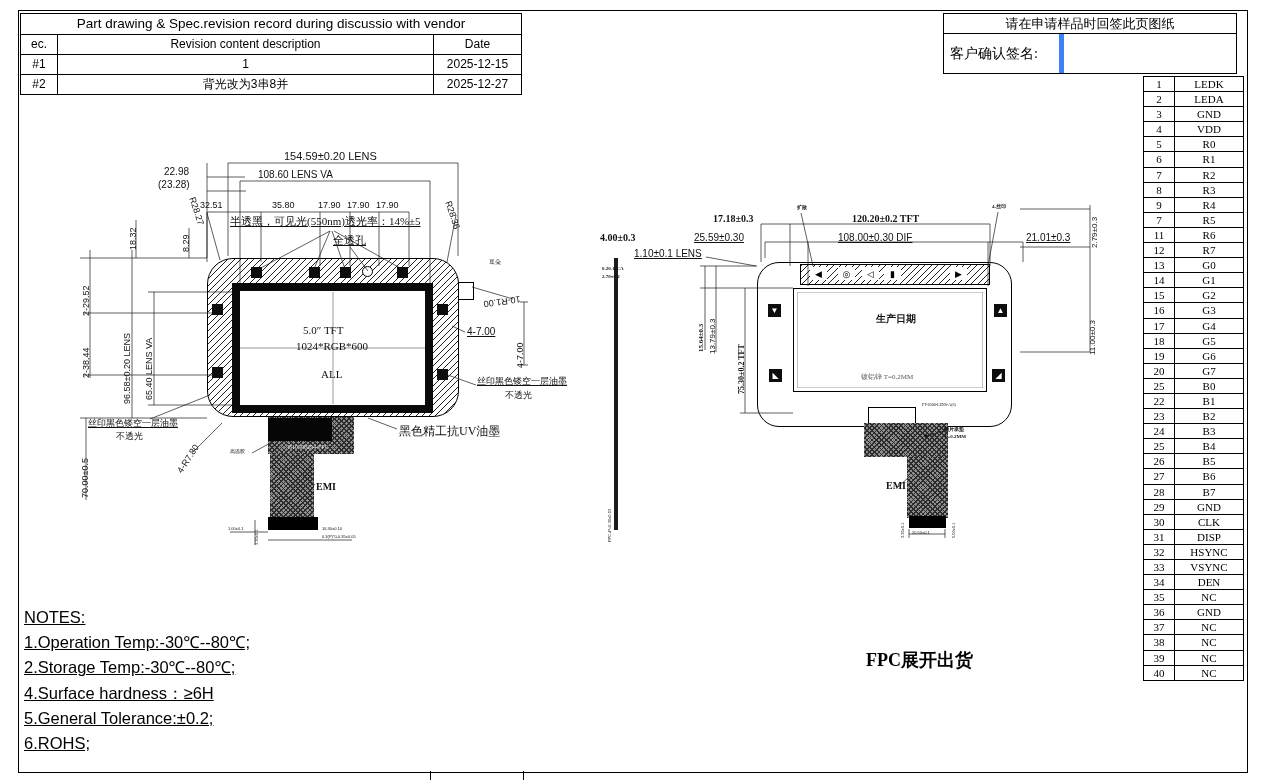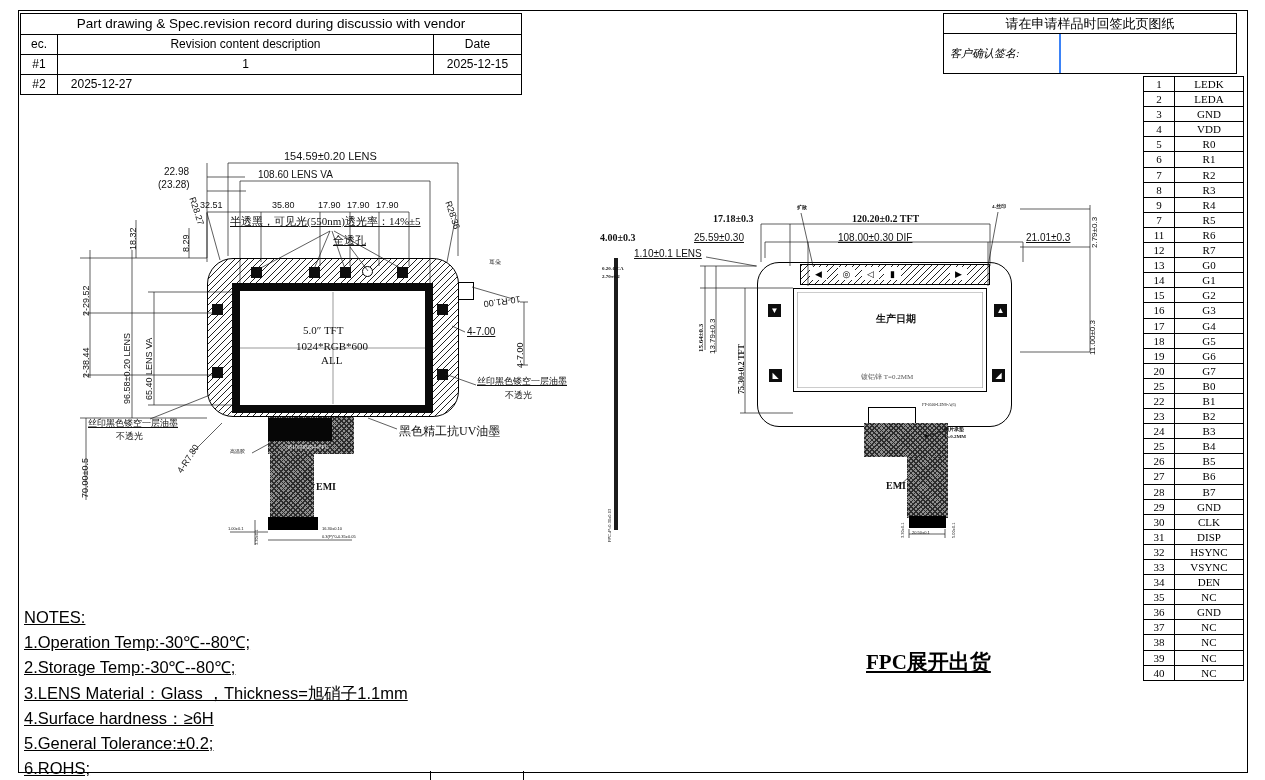--- a/index.html
+++ b/index.html
@@ -13,21 +13,21 @@
   .rev-row>div{border-right:1px solid #000;text-align:center;overflow:hidden;}
   .rev-row>div:last-child{border-right:none;}
   .rev-row{border-bottom:1px solid #000;}
   .rev-row:last-child{border-bottom:none;}
   .c-ec{width:36px;} .c-desc{width:375px;} .c-date{width:87px;}
   
   .sig{position:absolute;left:943px;top:13px;width:292px;height:59px;border:1.3px solid #000;z-index:6;
        font-family:"Liberation Serif",serif;}
   .sig-top{height:19px;line-height:19px;text-align:center;font-size:13px;border-bottom:1px solid #000;}
   .sig-bot{display:flex;height:39px;}
-  .sig-label{width:109px;border-right:2px solid #3b82f6;font-size:11px;line-height:39px;padding-left:6px;font-style:italic;}
+  .sig-label{width:109px;border-right:5px solid #3b82f6;font-size:14px;line-height:39px;padding-left:6px;}
   .sig-area{flex:1;}
   
   .pins{position:absolute;left:1143px;top:76px;width:99px;border:1.6px solid #000;z-index:6;
         font-family:"Liberation Serif",serif;font-size:11px;background:#fff;}
   .pin-row{display:flex;height:14.1px;line-height:14.1px;border-bottom:1px solid #000;}
   .pin-row:last-child{border-bottom:none;}
   .pin-no{width:30px;border-right:1px solid #000;text-align:center;}
   .pin-nm{flex:1;text-align:center;}
   
   .hatch{background-image:repeating-linear-gradient(135deg,rgba(10,10,10,.9) 0,rgba(10,10,10,.9) .8px,transparent .8px,transparent 4.6px);}
@@ -54,22 +54,22 @@
   .b-tail{left:907px;top:457px;width:41px;height:61px;z-index:3;}
   .b-conn{left:909px;top:516px;width:37px;height:12px;background:#000;z-index:4;}
   .sideprof{left:614px;top:258px;width:4px;height:272px;background:#1c1c1c;z-index:1;}
   
   .ann{position:absolute;line-height:1;white-space:nowrap;color:#111;transform-origin:0 0;z-index:7;}
   .ann.cjk{font-family:"Liberation Serif",serif;}
   .ann.serif{font-family:"Liberation Serif",serif;}
   .lines{position:absolute;left:0;top:0;z-index:5;pointer-events:none;}
   
   .notes{position:absolute;left:24px;top:605px;font-size:16.5px;line-height:25.2px;z-index:6;text-decoration:underline;}
-  .fpcnote{position:absolute;left:866px;top:648px;font-size:21px;font-weight:bold;z-index:6;
-           font-family:"Liberation Serif",serif;text-decoration:underline;}
+  .fpcnote{position:absolute;left:866px;top:648px;font-size:18px;font-weight:bold;z-index:6;
+           font-family:"Liberation Serif",serif;}
   .tb-tick{position:absolute;width:1px;background:#000;z-index:6;}
 </style>
 </head>
 <body>
 
 <div class="sheet">
   <div class="frame"></div>
 
   <div class="rev">
     <div class="rev-title">Part drawing &amp; Spec.revision record during discussio with vendor</div>
@@ -79,20 +79,21 @@
       <div class="c-date">Date</div>
     </div>
     <div id="rev-rows">
         <div class="rev-row">
           <div class="c-ec">#1</div>
           <div class="c-desc">1</div>
           <div class="c-date">2025-12-15</div>
         </div>
         <div class="rev-row">
           <div class="c-ec">#2</div>
+          <div class="c-desc">背光改为3串8并</div>
           <div class="c-date">2025-12-27</div>
         </div>
       </div>
   </div>
 
   <div class="sig">
     <div class="sig-top">请在申请样品时回签此页图纸</div>
     <div class="sig-bot">
       <div class="sig-label">客户确认签名:</div>
       <div class="sig-area"></div>
@@ -354,21 +355,21 @@
       <div class="ann cjk" style="left: 116px; top: 432px; font-size: 9px;">不透光</div>
       <div class="ann" style="left: 176px; top: 470px; font-size: 9px; transform: rotate(-57deg);">4-R7.80</div>
       <div class="ann" style="left: 521px; top: 303px; font-size: 9px; transform: rotate(172deg);">10-R1.00</div>
       <div class="ann" style="left: 467px; top: 327px; font-size: 10px; text-decoration: underline;">4-7.00</div>
       <div class="ann" style="left: 516px; top: 368px; font-size: 9px; transform: rotate(-90deg);">4-7.00</div>
       <div class="ann cjk" style="left: 477px; top: 377px; font-size: 9px; text-decoration: underline;">丝印黑色镂空一层油墨</div>
       <div class="ann cjk" style="left: 505px; top: 391px; font-size: 9px;">不透光</div>
       <div class="ann cjk" style="left: 399px; top: 425px; font-size: 12px;">黑色精工抗UV油墨</div>
       <div class="ann serif" style="left: 303px; top: 325px; font-size: 11px;">5.0″ TFT</div>
       <div class="ann serif" style="left: 296px; top: 341px; font-size: 11px;">1024*RGB*600</div>
-      <div class="ann serif" style="left: 321px; top: 355px; font-size: 11px;">ALL</div>
+      <div class="ann serif" style="left: 321px; top: 369px; font-size: 11px;">ALL</div>
       <div class="ann serif" style="left: 316px; top: 482px; font-size: 10px; font-weight: bold;">EMI</div>
       <div class="ann serif" style="left: 288px; top: 444px; font-size: 6px; color: rgb(230, 230, 230);">B10500254-FPC</div>
       <div class="ann cjk" style="left: 230px; top: 449px; font-size: 5px;">高温胶</div>
       <div class="ann cjk" style="left: 489px; top: 259px; font-size: 6px;">耳朵</div>
       <div class="ann" style="left: 228px; top: 527px; font-size: 4px;">1.00±0.1</div>
       <div class="ann" style="left: 255px; top: 545px; font-size: 4px; transform: rotate(-90deg);">3.30±0.1</div>
       <div class="ann" style="left: 322px; top: 527px; font-size: 4px;">16.30±0.10</div>
       <div class="ann" style="left: 322px; top: 535px; font-size: 4px;">0.3(P)*0-0.35±0.05</div>
     </div>
   <div id="back-anns">
@@ -398,21 +399,20 @@
       <div class="ann" style="left: 901px; top: 538px; font-size: 4px; transform: rotate(-90deg);">3.30±0.1</div>
       <div class="ann" style="left: 952px; top: 538px; font-size: 4px; transform: rotate(-90deg);">5.00±0.1</div>
       <div class="ann" style="left: 608px; top: 542px; font-size: 4px; transform: rotate(-90deg);">FPC+P=0.30±0.03</div>
     </div>
 
   <div class="notes">
     <div>NOTES:</div>
     <div id="note-lines">
         <div>1.Operation Temp:-30℃--80℃;</div>
         <div>2.Storage Temp:-30℃--80℃;</div>
-        <div>3.LENS Material：Glass ，Thickness=旭硝子1.1mm</div>
         <div>4.Surface hardness：≥6H</div>
         <div>5.General Tolerance:±0.2;</div>
         <div>6.ROHS;</div>
       </div>
   </div>
 
   <div class="fpcnote">FPC展开出货</div>
 
   <div class="tb-tick" style="left:430px;top:771px;height:9px;"></div>
   <div class="tb-tick" style="left:523px;top:771px;height:9px;"></div>

